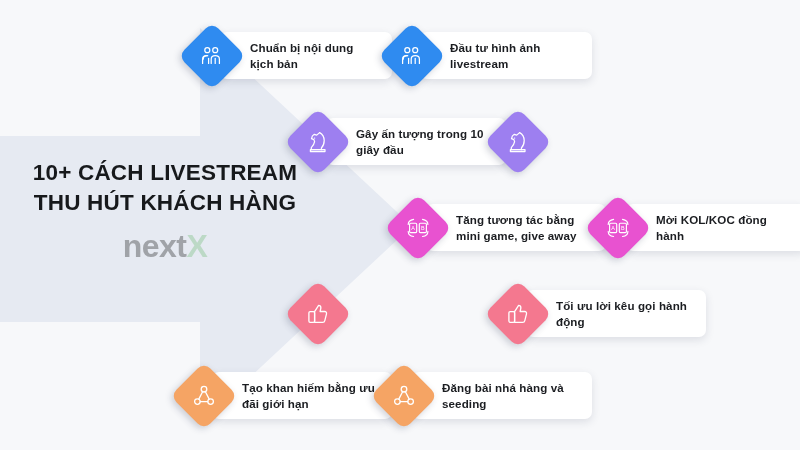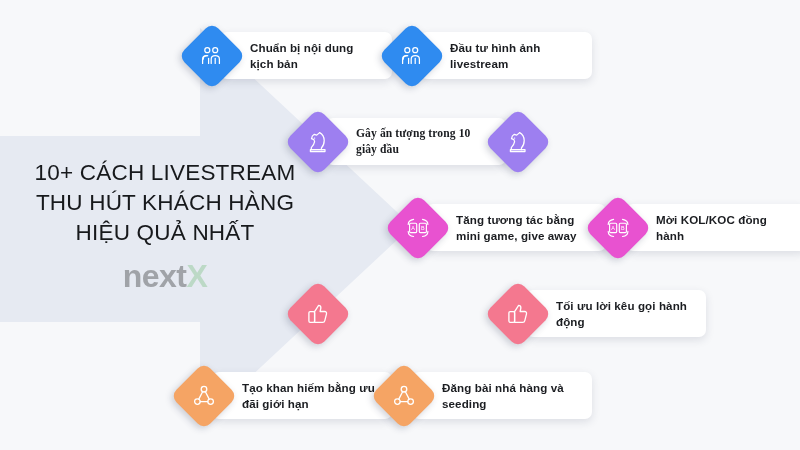--- a/index.html
+++ b/index.html
@@ -14,21 +14,21 @@
 
   
   #bg-arrow { position:absolute; left:0; top:0; width:800px; height:450px; z-index:0; }
 
   
   #title-block {
     position:absolute; left:0; top:158px; width:330px;
     text-align:center; z-index:2;
   }
   #title-block .tline {
-    font-size:22.5px; font-weight:normal; color:#17191c;
+    font-size:22.5px; font-weight:bold; color:#17191c;
     letter-spacing:.2px; line-height:30px; white-space:nowrap;
   }
   #brand {
     margin-top:12px; font-size:32px; font-weight:bold; letter-spacing:-.5px;
     line-height:32px;
   }
   #brand .n { color:#a0a3a8; }
   #brand .x { color:#bcd9c6; }
 
   
@@ -58,21 +58,20 @@
 
 <div id="stage">
 
   <svg id="bg-arrow" viewBox="0 0 800 450" preserveAspectRatio="none">
     <polygon points="0,136 200,136 200,28 412,226 200,424 200,322 0,322" fill="#e6eaf2"></polygon>
   </svg>
 
   <div id="title-block">
     <div class="tline">10+ CÁCH LIVESTREAM</div>
     <div class="tline">THU HÚT KHÁCH HÀNG</div>
-    <div class="tline">HIỆU QUẢ NHẤT</div>
     <div id="brand">
       <span class="n">next</span><span class="x">X</span>
     </div>
   </div>
 
   <div id="cards-layer">
       <div class="card-wrap" style="left: 188px; top: 32px;">
         <div class="badge" style="background: rgb(47, 139, 240);">
     <svg width="26" height="26" viewBox="0 0 26 26" fill="none" stroke="#ffffff" stroke-width="1.25" stroke-linecap="round" stroke-linejoin="round">
       <circle cx="8.3" cy="7.2" r="2.5"></circle>
@@ -107,21 +106,21 @@
       <div class="card-wrap" style="left: 294px; top: 118px;">
         <div class="badge" style="background: rgb(157, 127, 240);">
     <svg width="26" height="26" viewBox="0 0 26 26" fill="none" stroke="#ffffff" stroke-width="1.25" stroke-linecap="round" stroke-linejoin="round">
       <path d="M14.6 3.6 11.7 6.1 9.3 5.3c-1.6.9-2.6 2.5-2.8 4.4l2.4 1 .7 1.9c-.5 2.6-1.7 4.4-3.3 6v2.1"></path>
       <path d="M14.6 3.6c2.9 1.6 4.6 4.5 4.6 8 0 3-1 5.6-2.8 7.4v1.7"></path>
       <path d="M6.3 20.7h12.9"></path>
       <path d="M5.4 20.7h14.6v1.9H5.4z"></path>
       <circle cx="9.6" cy="9.1" r=".7" fill="#ffffff" stroke="none"></circle>
     </svg>
         </div>
-        <div class="card" style="width: 180px; font-family: Liberation Serif, serif;">
+        <div class="card" style="width: 180px;">
           <div class="label">Gây ấn tượng trong 10 giây đầu</div>
         </div>
       </div>
       <div class="card-wrap" style="left: 494px; top: 118px;">
         <div class="badge" style="background: rgb(157, 127, 240);">
     <svg width="26" height="26" viewBox="0 0 26 26" fill="none" stroke="#ffffff" stroke-width="1.25" stroke-linecap="round" stroke-linejoin="round">
       <path d="M14.6 3.6 11.7 6.1 9.3 5.3c-1.6.9-2.6 2.5-2.8 4.4l2.4 1 .7 1.9c-.5 2.6-1.7 4.4-3.3 6v2.1"></path>
       <path d="M14.6 3.6c2.9 1.6 4.6 4.5 4.6 8 0 3-1 5.6-2.8 7.4v1.7"></path>
       <path d="M6.3 20.7h12.9"></path>
       <path d="M5.4 20.7h14.6v1.9H5.4z"></path>

